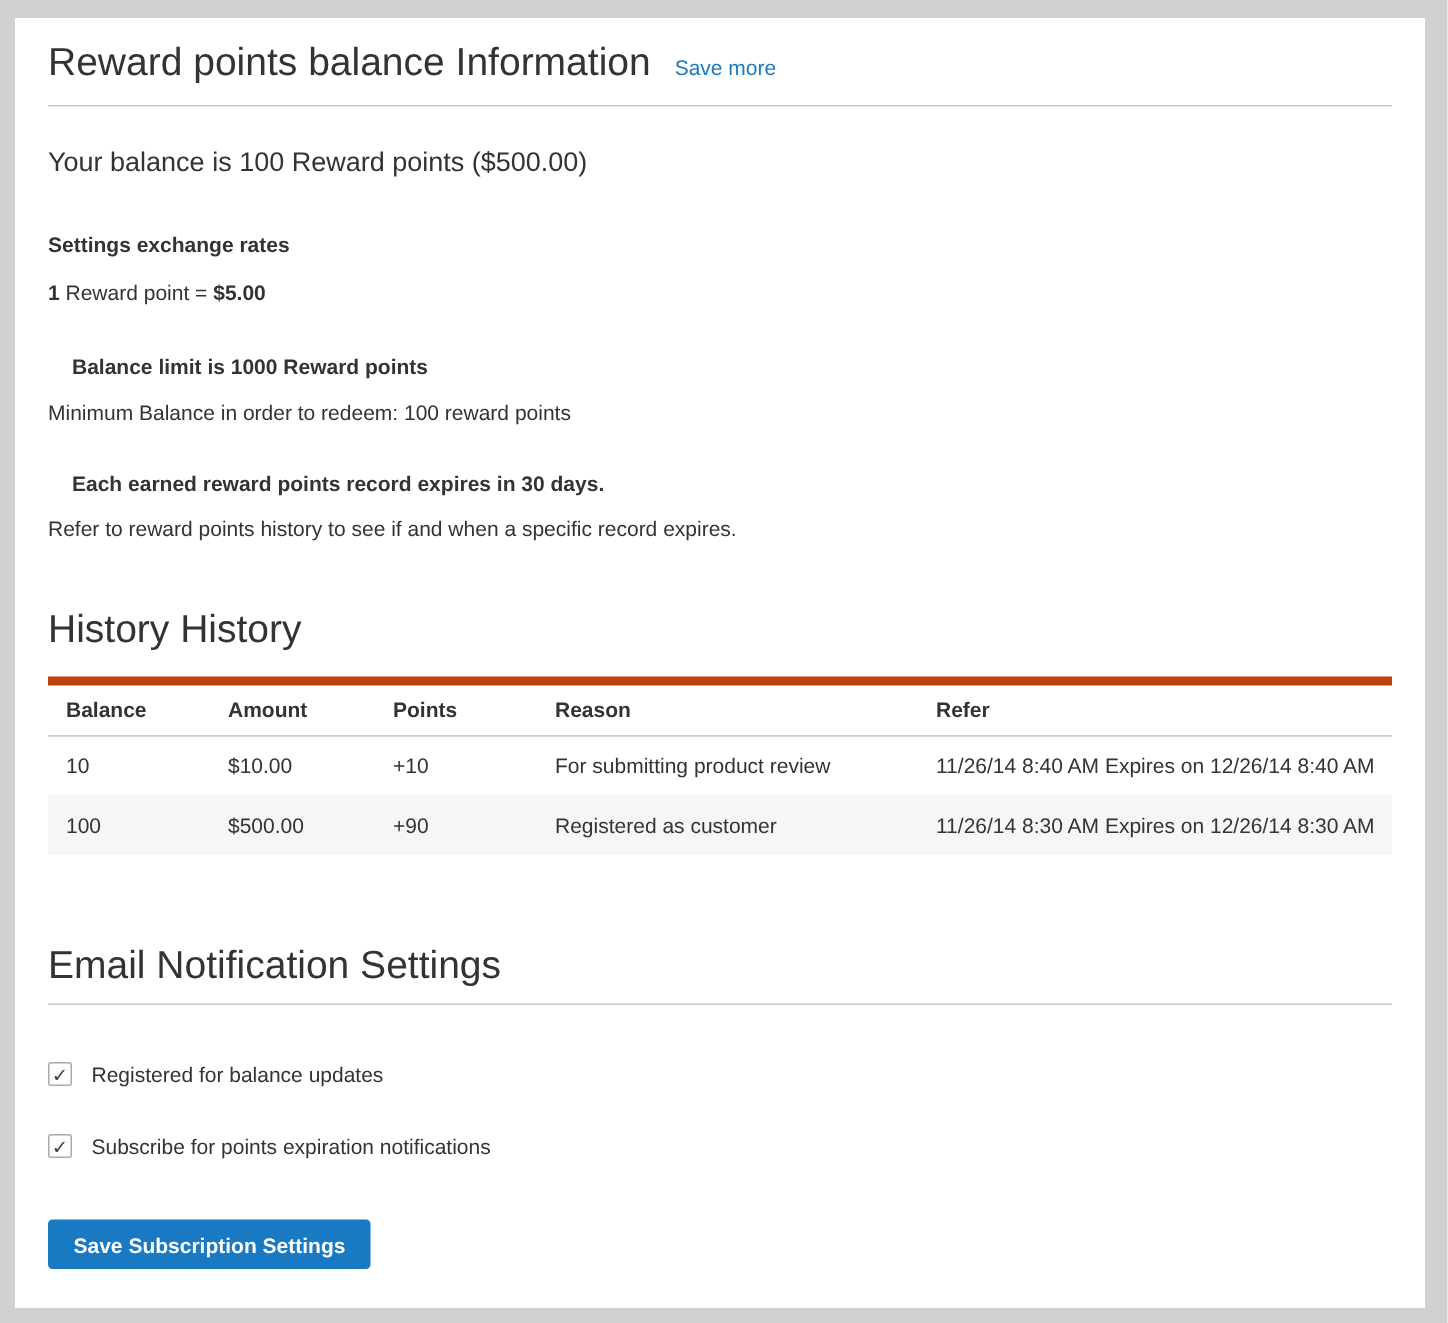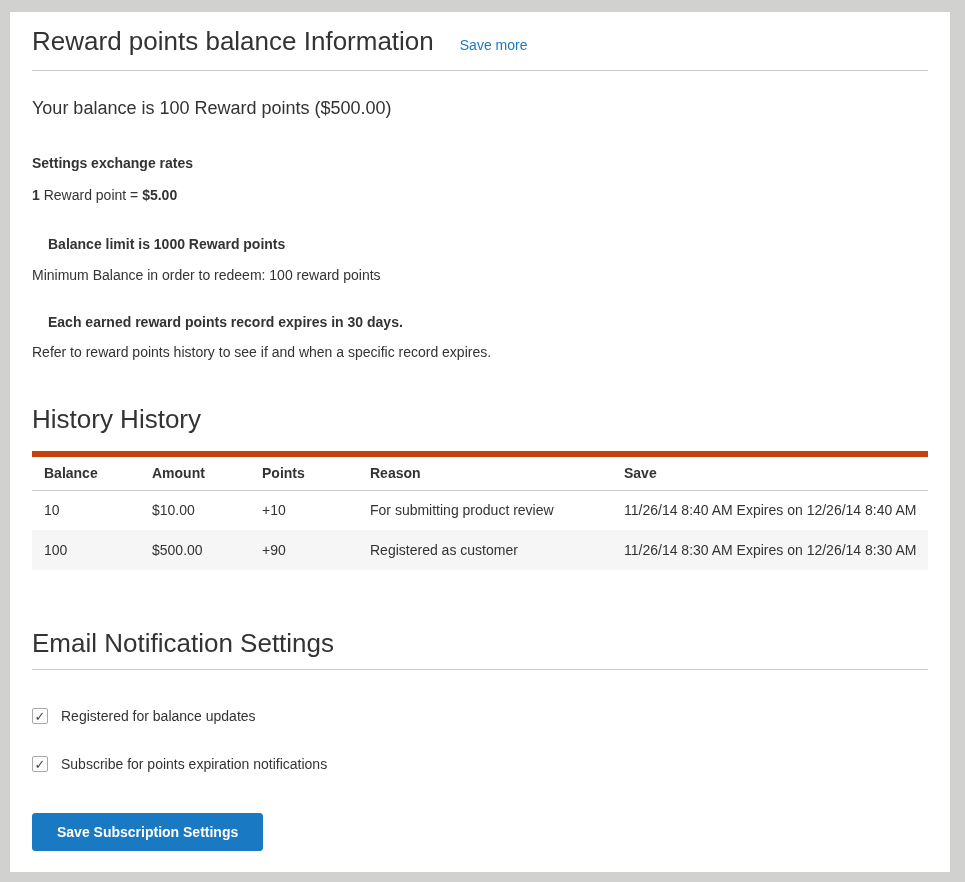--- a/index.html
+++ b/index.html
@@ -15,21 +15,21 @@
   .card {
     background: #ffffff;
     width: 100%;
     height: 100%;
     padding: 14px 22px 0 22px;
     overflow: hidden;
   }
   .card-header {
     display: flex;
     align-items: baseline;
-    gap: 26px;
+    gap: 16px;
     border-bottom: 1px solid #c9c9c9;
     padding-bottom: 13px;
   }
   h1.page-title {
     margin: 0;
     font-size: 26px;
     font-weight: 300;
     color: #333333;
   }
   a.learn-more {
@@ -130,22 +130,22 @@
   button.save-btn {
     margin-top: 41px;
     display: inline-block;
     background: #1979c3;
     border: 1px solid #1979c3;
     border-radius: 3px;
     color: #ffffff;
     font-family: "Liberation Sans", sans-serif;
     font-size: 14px;
     font-weight: 700;
-    padding: 7px 24px;
-    height: 38px;
+    padding: 7px 16px;
+    height: 33px;
     line-height: 14px;
     cursor: pointer;
   }
 </style>
 </head>
 <body>
 
 <div class="card">
 
   <div class="card-header">
@@ -175,21 +175,21 @@
         <col class="col-points">
         <col class="col-reason">
         <col>
     </colgroup>
     <thead>
       <tr>
           <th>Balance</th>
           <th>Amount</th>
           <th>Points</th>
           <th>Reason</th>
-          <th>Save</th>
+          <th>Refer</th>
         </tr>
     </thead>
     <tbody>
         <tr>
           <td>10</td>
           <td>$10.00</td>
           <td>+10</td>
           <td>For submitting product review</td>
           <td>11/26/14 8:40 AM Expires on 12/26/14 8:40 AM</td>
         </tr>

